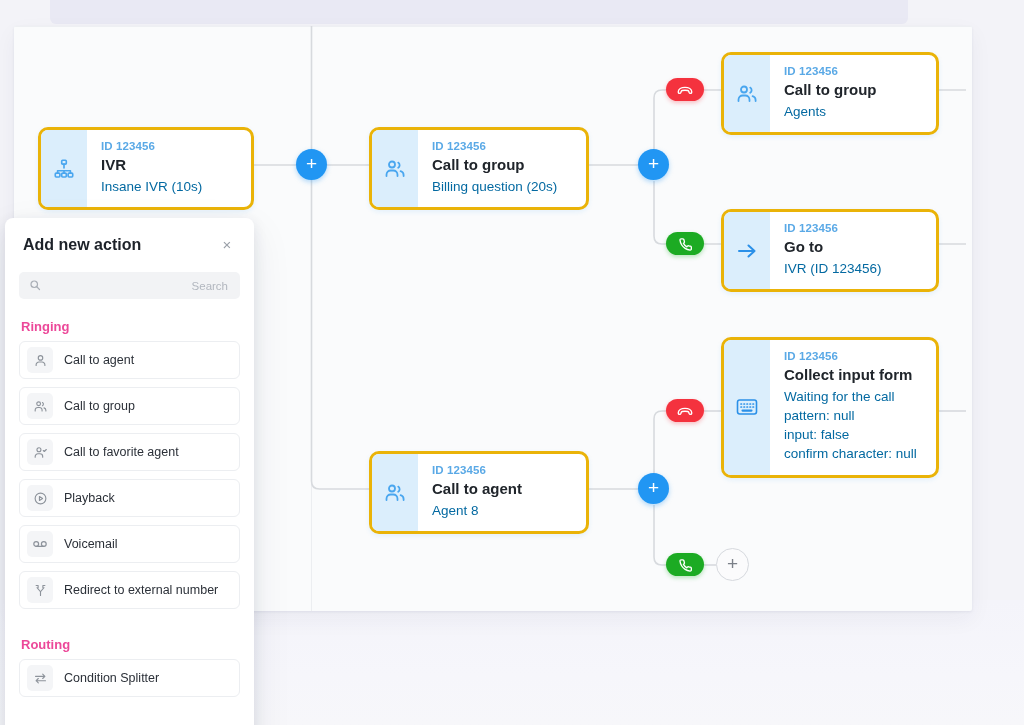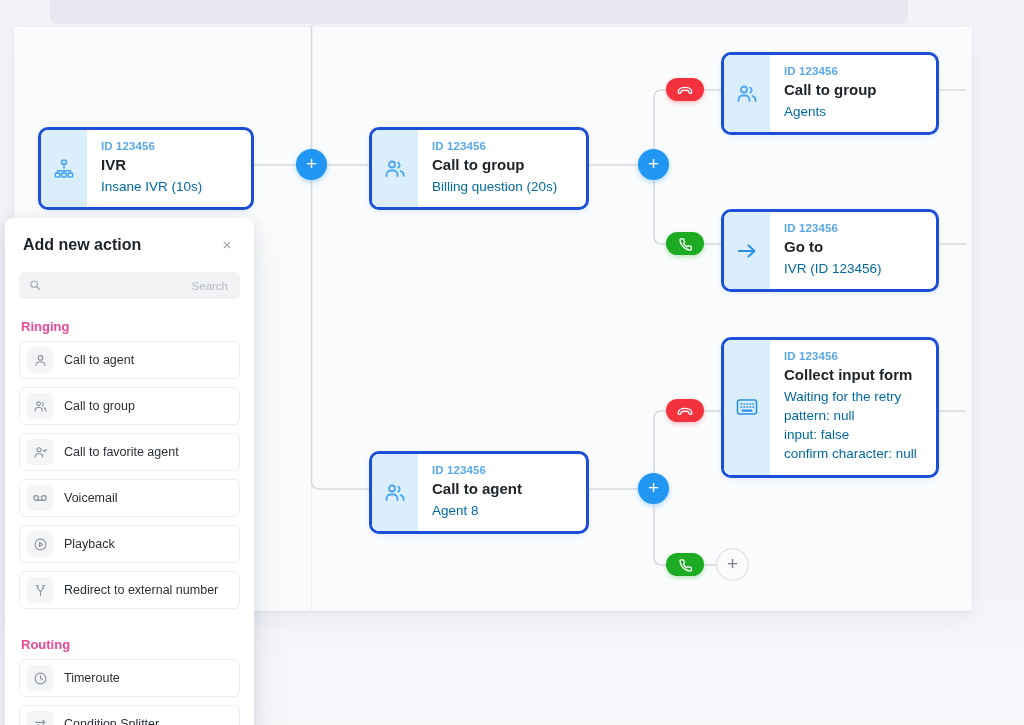--- a/index.html
+++ b/index.html
@@ -42,21 +42,21 @@
   }
 
   
   .wires { position: absolute; left: 0; top: 0; width: 958px; height: 585px; }
 
   
   .node {
     position: absolute;
     display: flex;
     background: #ffffff;
-    border: 3px solid #1d4ed8;
+    border: 3px solid #eab308;
     border-radius: 10px;
     overflow: hidden;
     box-shadow: 0 2px 5px rgba(33,150,243,.10);
   }
   .node-icon {
     flex: 0 0 46px;
     background: #dbeefc;
     display: flex; align-items: center; justify-content: center;
   }
   .node-icon svg { display:block; }
@@ -259,21 +259,21 @@
           <g stroke-width="1.7">
             <path d="M7 10h.5M10 10h.5M13 10h.5M16 10h.5M19 10h.5"></path>
             <path d="M7 13h.5M10 13h.5M13 13h.5M16 13h.5M19 13h.5"></path>
           </g>
           <path d="M8.5 16.6h9" stroke-width="2.1"></path>
         </svg>
       </div>
       <div class="node-body node-sub-lines">
         <div class="node-id">ID 123456</div>
         <div class="node-title">Collect input form</div>
-        <div class="node-sub">Waiting for the retry</div>
+        <div class="node-sub">Waiting for the call</div>
         <div class="node-sub">pattern: null</div>
         <div class="node-sub">input: false</div>
         <div class="node-sub">confirm character: null</div>
       </div>
     </div>
 
     <div class="node" style="left:355px; top:425px; width:220px;">
       <div class="node-icon">
         <svg width="24" height="24" viewBox="0 0 24 24" fill="none" stroke="#49a6ef" stroke-width="1.8" stroke-linecap="round" stroke-linejoin="round">
           <circle cx="9" cy="7.5" r="3"></circle>
@@ -371,60 +371,51 @@
           <circle cx="9.5" cy="7.5" r="3.2"></circle>
           <path d="M3.5 19.5v-1.1a4.4 4.4 0 0 1 4.4-4.4h3.2a4.4 4.4 0 0 1 4.4 4.4v1.1"></path>
           <path d="M16.5 8.8l1.6 1.6 3.2-3.2"></path>
         </svg>
       </span>
       <span class="action-label">Call to favorite agent</span>
     </div>
 
     <div class="action-item">
       <span class="action-ico">
+        <svg width="15" height="15" viewBox="0 0 24 24" fill="none" stroke="currentColor" stroke-width="1.8" stroke-linecap="round" stroke-linejoin="round">
+          <circle cx="12" cy="12" r="8.6"></circle>
+            <path d="M10.3 8.9v6.2l5-3.1z"></path>
+        </svg>
+      </span>
+      <span class="action-label">Playback</span>
+    </div>
+
+    <div class="action-item">
+      <span class="action-ico">
         <svg width="16" height="16" viewBox="0 0 24 24" fill="none" stroke="currentColor" stroke-width="1.8" stroke-linecap="round" stroke-linejoin="round">
           <circle cx="6.3" cy="12" r="3.6"></circle>
             <circle cx="17.7" cy="12" r="3.6"></circle>
             <path d="M6.3 15.6h11.4"></path>
         </svg>
       </span>
       <span class="action-label">Voicemail</span>
     </div>
 
     <div class="action-item">
       <span class="action-ico">
         <svg width="15" height="15" viewBox="0 0 24 24" fill="none" stroke="currentColor" stroke-width="1.8" stroke-linecap="round" stroke-linejoin="round">
-          <circle cx="12" cy="12" r="8.6"></circle>
-            <path d="M10.3 8.9v6.2l5-3.1z"></path>
-        </svg>
-      </span>
-      <span class="action-label">Playback</span>
-    </div>
-
-    <div class="action-item">
-      <span class="action-ico">
-        <svg width="15" height="15" viewBox="0 0 24 24" fill="none" stroke="currentColor" stroke-width="1.8" stroke-linecap="round" stroke-linejoin="round">
           <path d="M12 20v-6L6.5 7.5M12 14l5.5-6.5"></path>
           <path d="M5 4h3.2v3.2M19 4h-3.2v3.2"></path>
         </svg>
       </span>
       <span class="action-label">Redirect to external number</span>
     </div>
 
     <div class="group-title">Routing</div>
 
-    <div class="action-item">
-      <span class="action-ico">
-        <svg width="15" height="15" viewBox="0 0 24 24" fill="none" stroke="currentColor" stroke-width="1.8" stroke-linecap="round" stroke-linejoin="round">
-          <circle cx="12" cy="12" r="8.6"></circle>
-            <path d="M12 7.3V12l3.2 2"></path>
-        </svg>
-      </span>
-      <span class="action-label">Timeroute</span>
-    </div>
 
     <div class="action-item">
       <span class="action-ico">
         <svg width="15" height="15" viewBox="0 0 24 24" fill="none" stroke="currentColor" stroke-width="1.8" stroke-linecap="round" stroke-linejoin="round">
           <path d="M4 8.5h15M15.5 5l3.5 3.5-3.5 3.5"></path>
           <path d="M20 15.5H5M8.5 12 5 15.5 8.5 19"></path>
         </svg>
       </span>
       <span class="action-label">Condition Splitter</span>
     </div>

